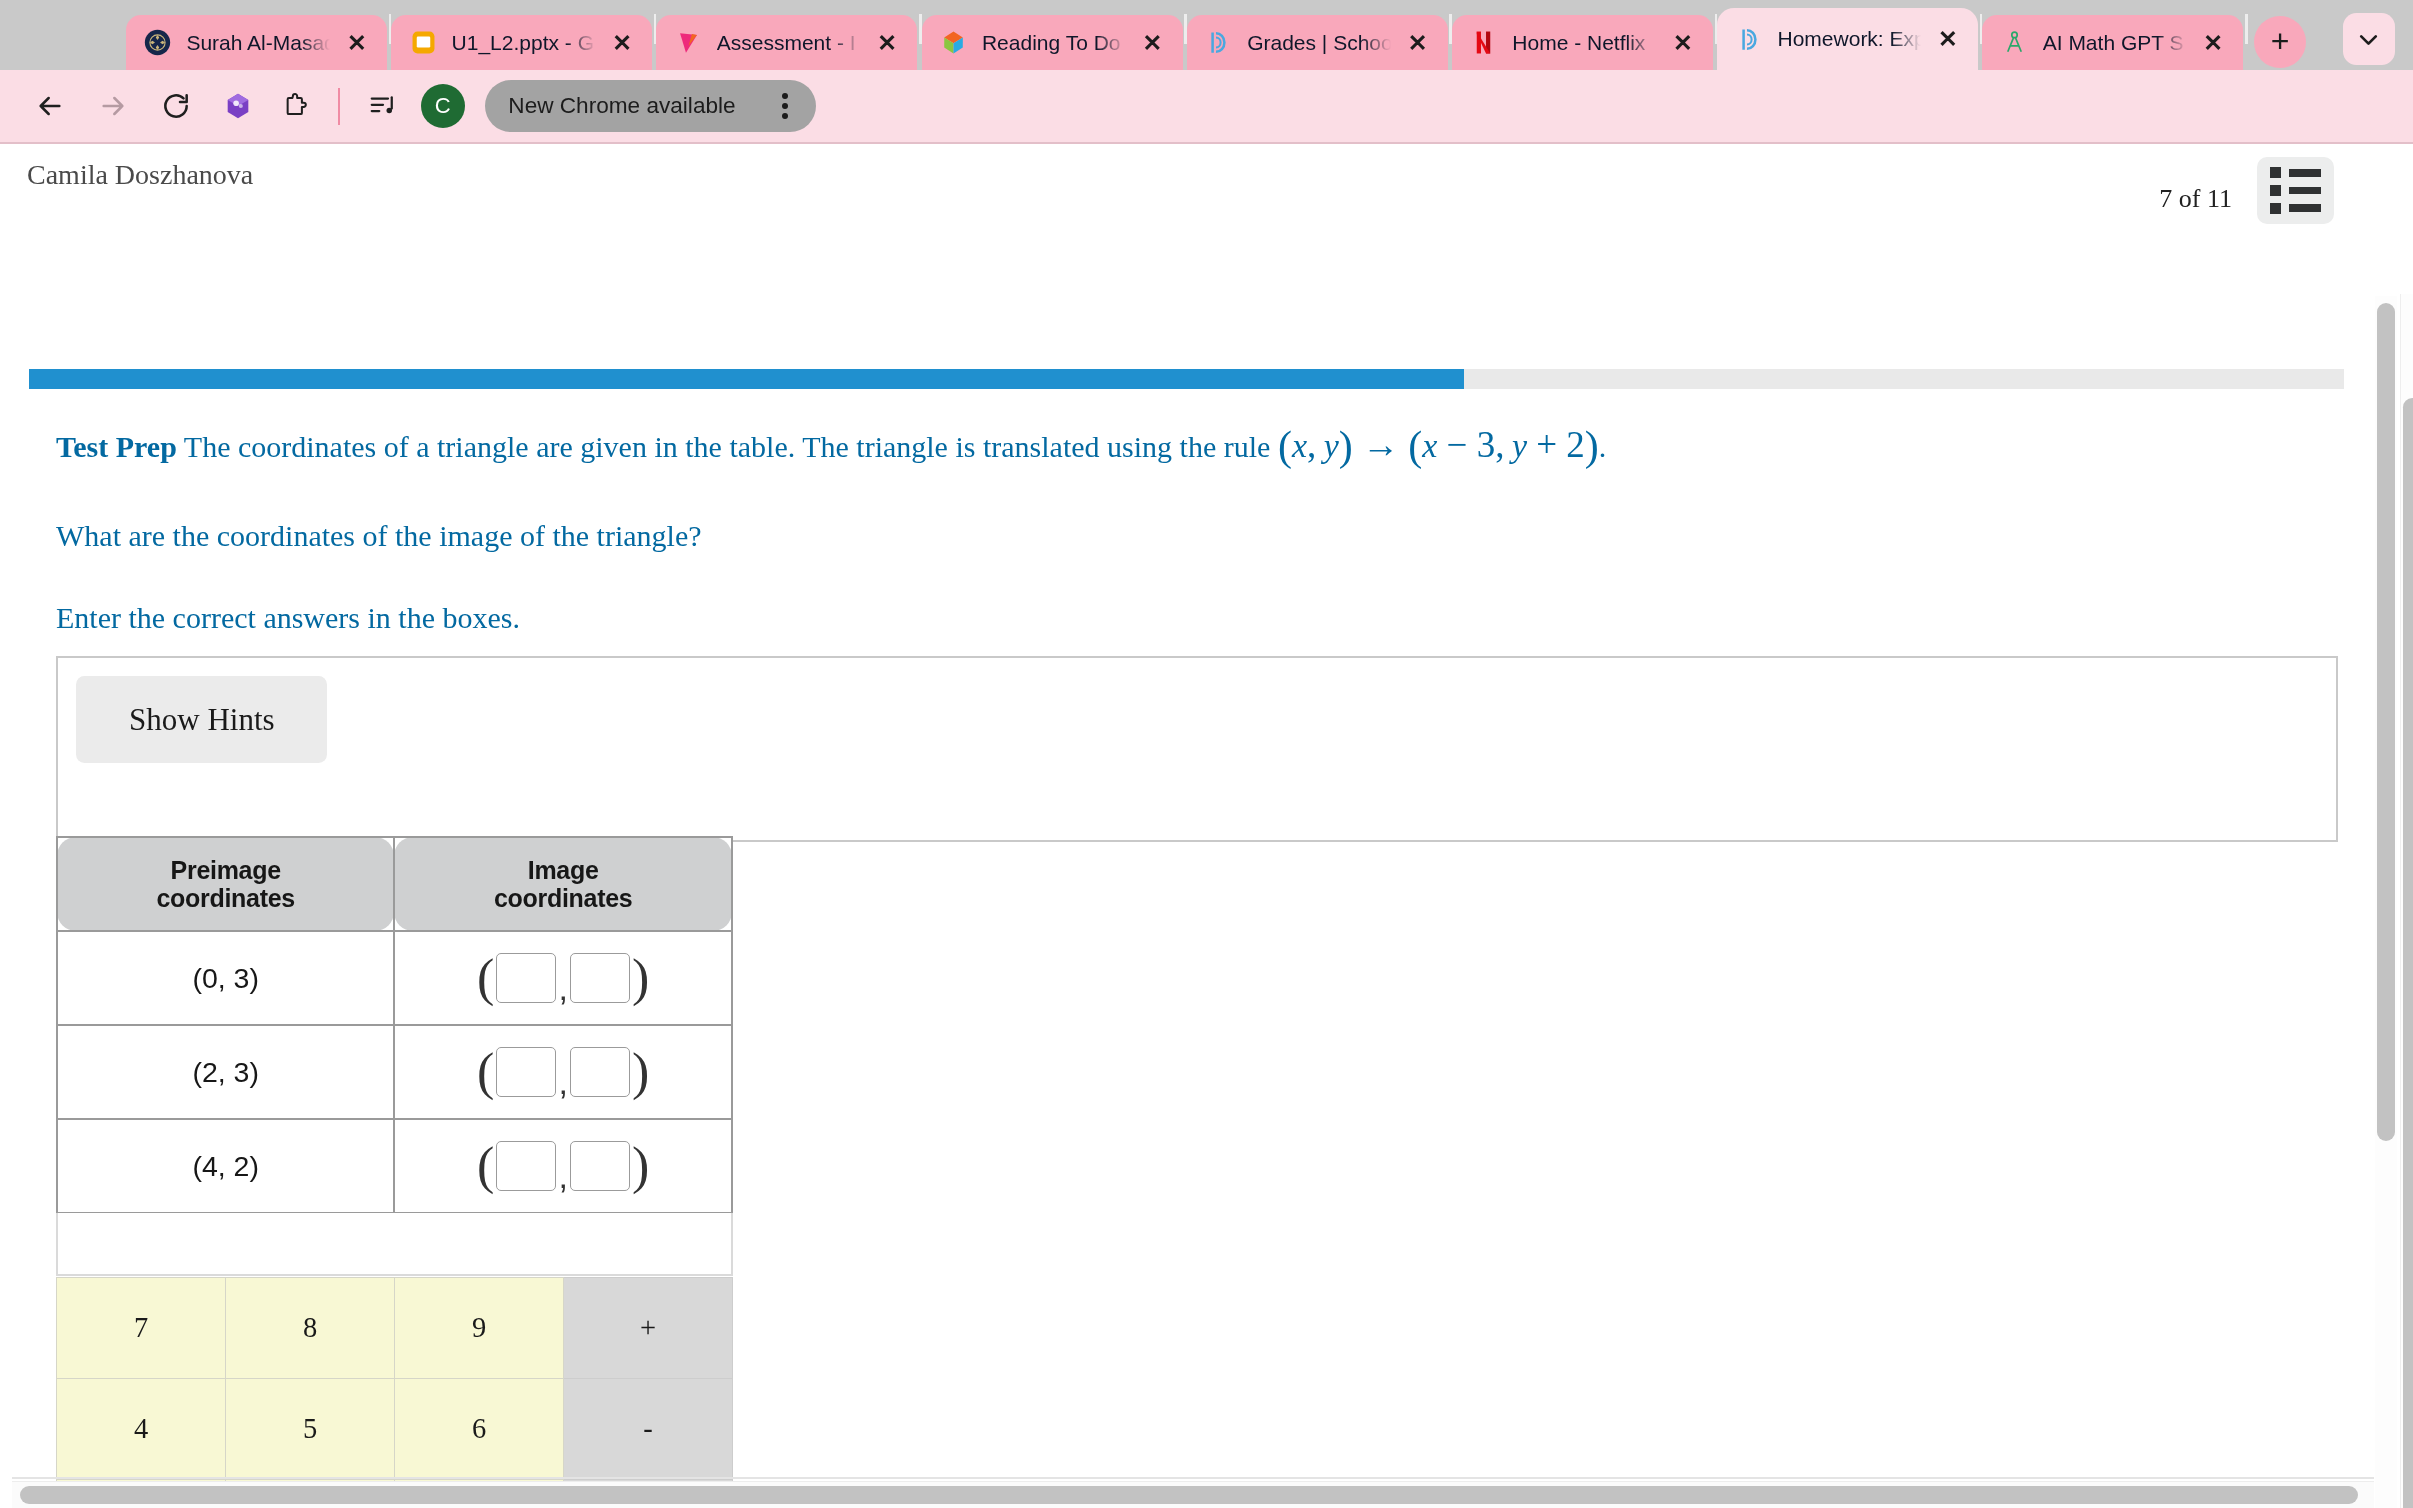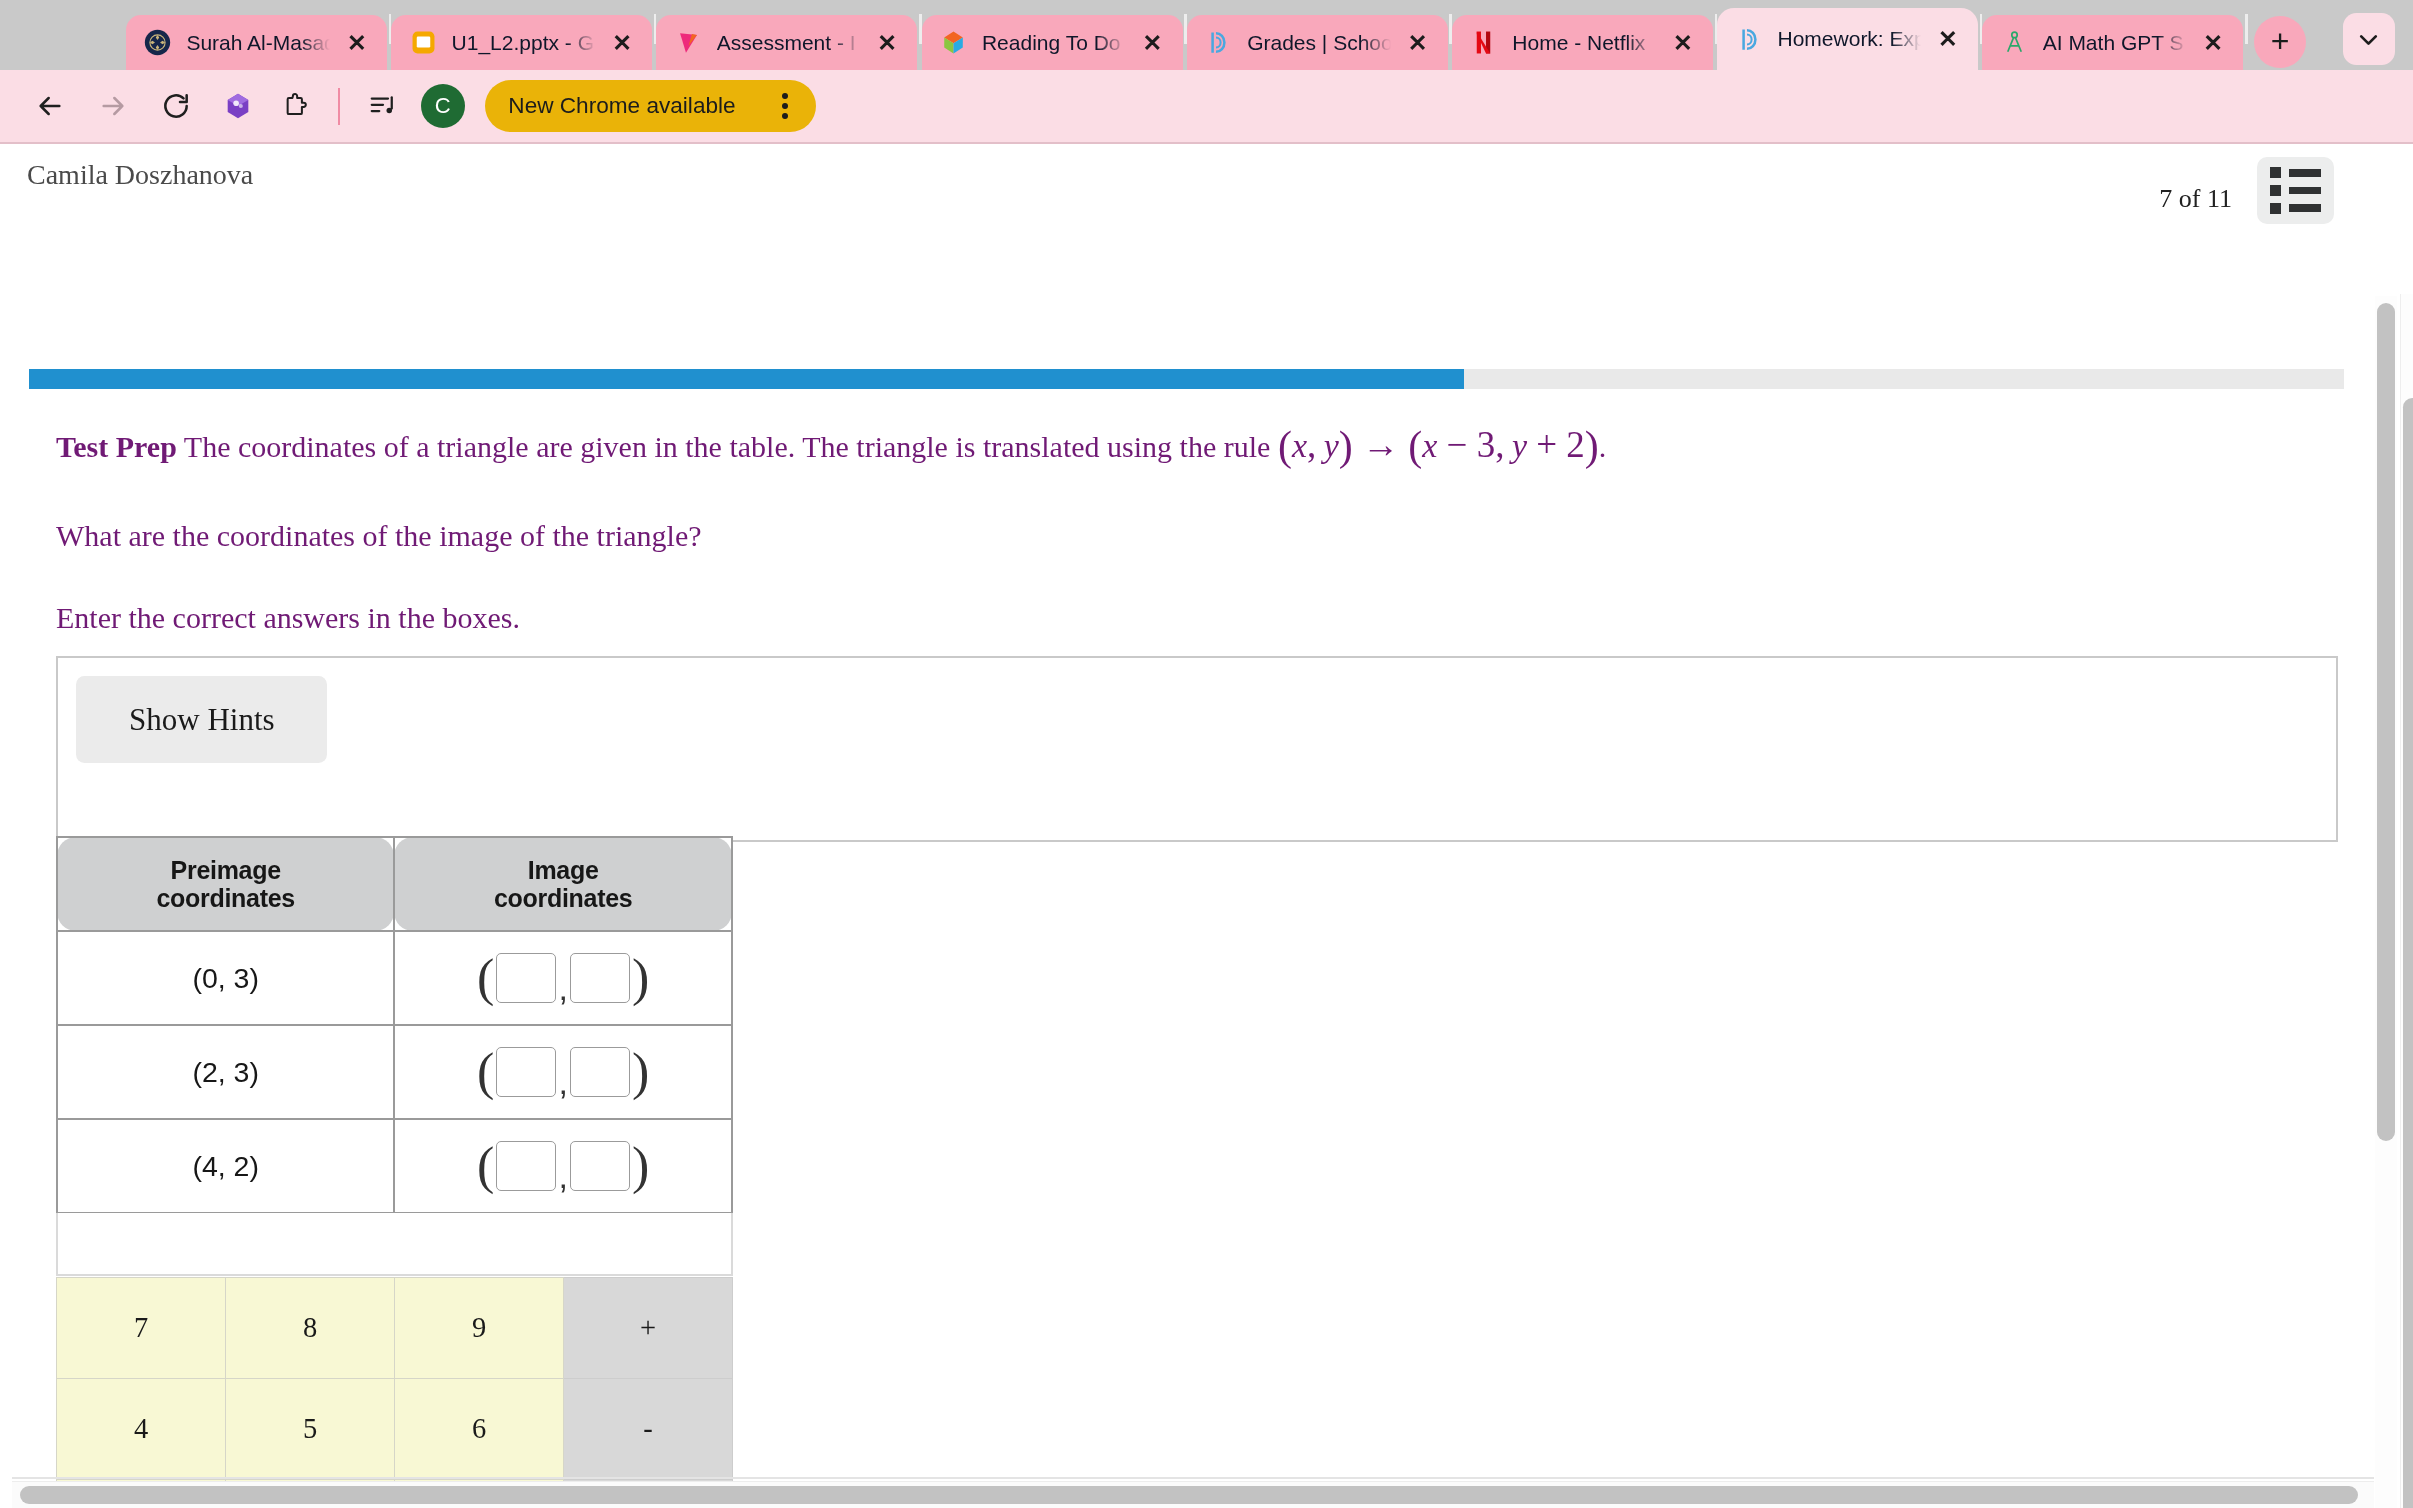--- a/index.html
+++ b/index.html
@@ -122,21 +122,21 @@
   .toolbar-icons { display: flex; align-items: center; gap: 5px; }
   .ticon { width: 52px; height: 52px; display:flex; align-items:center; justify-content:center; border-radius: 50%; }
   .vdiv { width: 2.5px; height: 37px; background: #f08ba4; margin: 0 11.7px; }
   .avatar {
     width: 44px; height: 44px; border-radius: 50%;
     background: #1f6b33; color: #fff;
     display: flex; align-items: center; justify-content: center;
     font-size: 22px; margin: 0 6.7px;
   }
   .newchrome {
-    height: 52px; background: #eab308; border-radius: 27px;
+    height: 52px; background: #a3a3a3; border-radius: 27px;
     display: flex; align-items: center;
     padding: 0 10px 0 23.5px; margin-left: 8.4px; gap: 20px;
   }
   .newchrome .label { font-size: 22.6px; color: #1c1c1c; white-space: nowrap; }
   .kebab { width: 42px; display:flex; flex-direction: column; align-items:center; gap:4.2px; margin-left: 8.4px; }
   .kebab i { width: 5.9px; height: 5.9px; border-radius: 50%; background: #1c1c1c; display:block; }
 
   
   .viewport {
     position: absolute;
@@ -196,21 +196,21 @@
 
   .content {
     position: absolute;
     left: 0; top: 251px;
     width: 2346px;
   }
 
   .qline {
     font-family: "Liberation Serif", serif;
     font-size: 30px;
-    color: #701a75;
+    color: #0369a1;
     margin: 0 0 0 44px;
     line-height: 1.0;
     white-space: nowrap;
   }
   .qline.l1 { padding-top: 27px; }
   .qline b { font-weight: 700; }
   .mathit { font-family: "Liberation Serif", serif; font-style: italic; font-size: 34px; }
   .mathbig { font-family: "Liberation Serif", serif; font-size: 37px; font-style: normal; }
   .paren { font-size: 42px; font-style: normal; vertical-align: -3.4px; }
 

